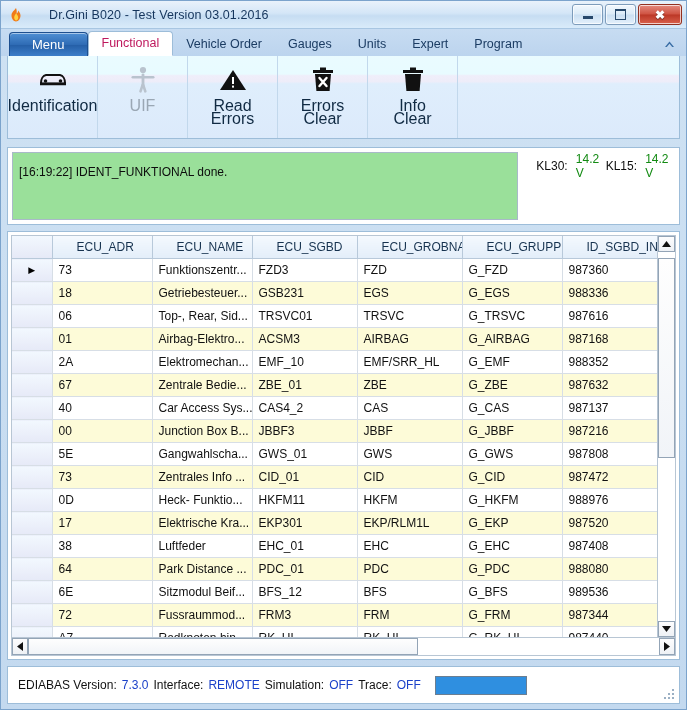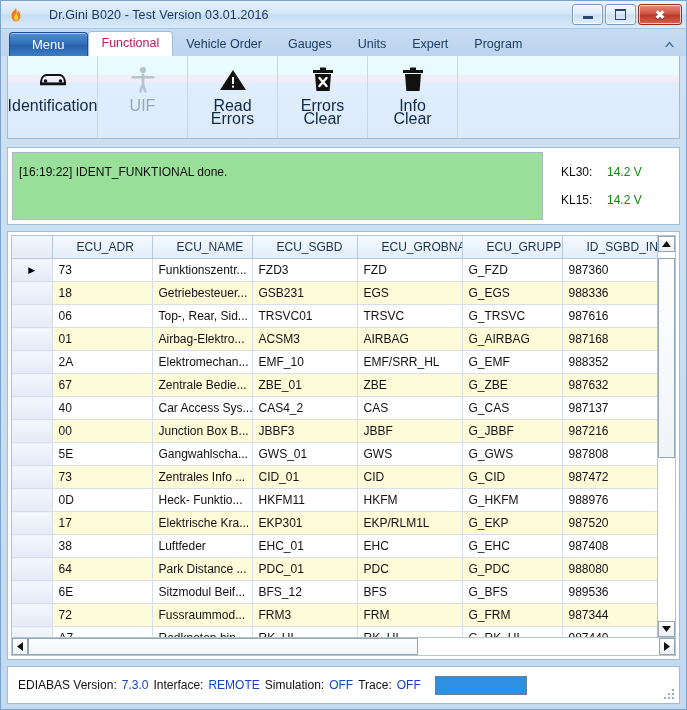--- a/index.html
+++ b/index.html
@@ -115,21 +115,21 @@
     display:flex;box-sizing:border-box;
     padding:4px;
   }
   .logbox{
     flex:1;background:#9ae09a;border:1px solid #a9b9c9;
     font-size:12px;color:#0d0d0d;padding:12px 6px;box-sizing:border-box;
     overflow:hidden;
   }
   .voltpanel{
     flex:0 0 128px;margin-left:4px;
-    display:flex;flex-direction:column;justify-content:center;
+    display:flex;justify-content:center;
     padding-left:14px;box-sizing:border-box;
   }
   .voltrow{display:flex;align-items:center;height:28px;font-size:12px;}
   .voltlabel{width:46px;color:#0d0d0d;}
   .voltval{color:#128a12;}
 
   
   .gridwrap{
     flex:1;margin:6px 6px 0 6px;
     border:1px solid #9dbdd9;background:#fff;

